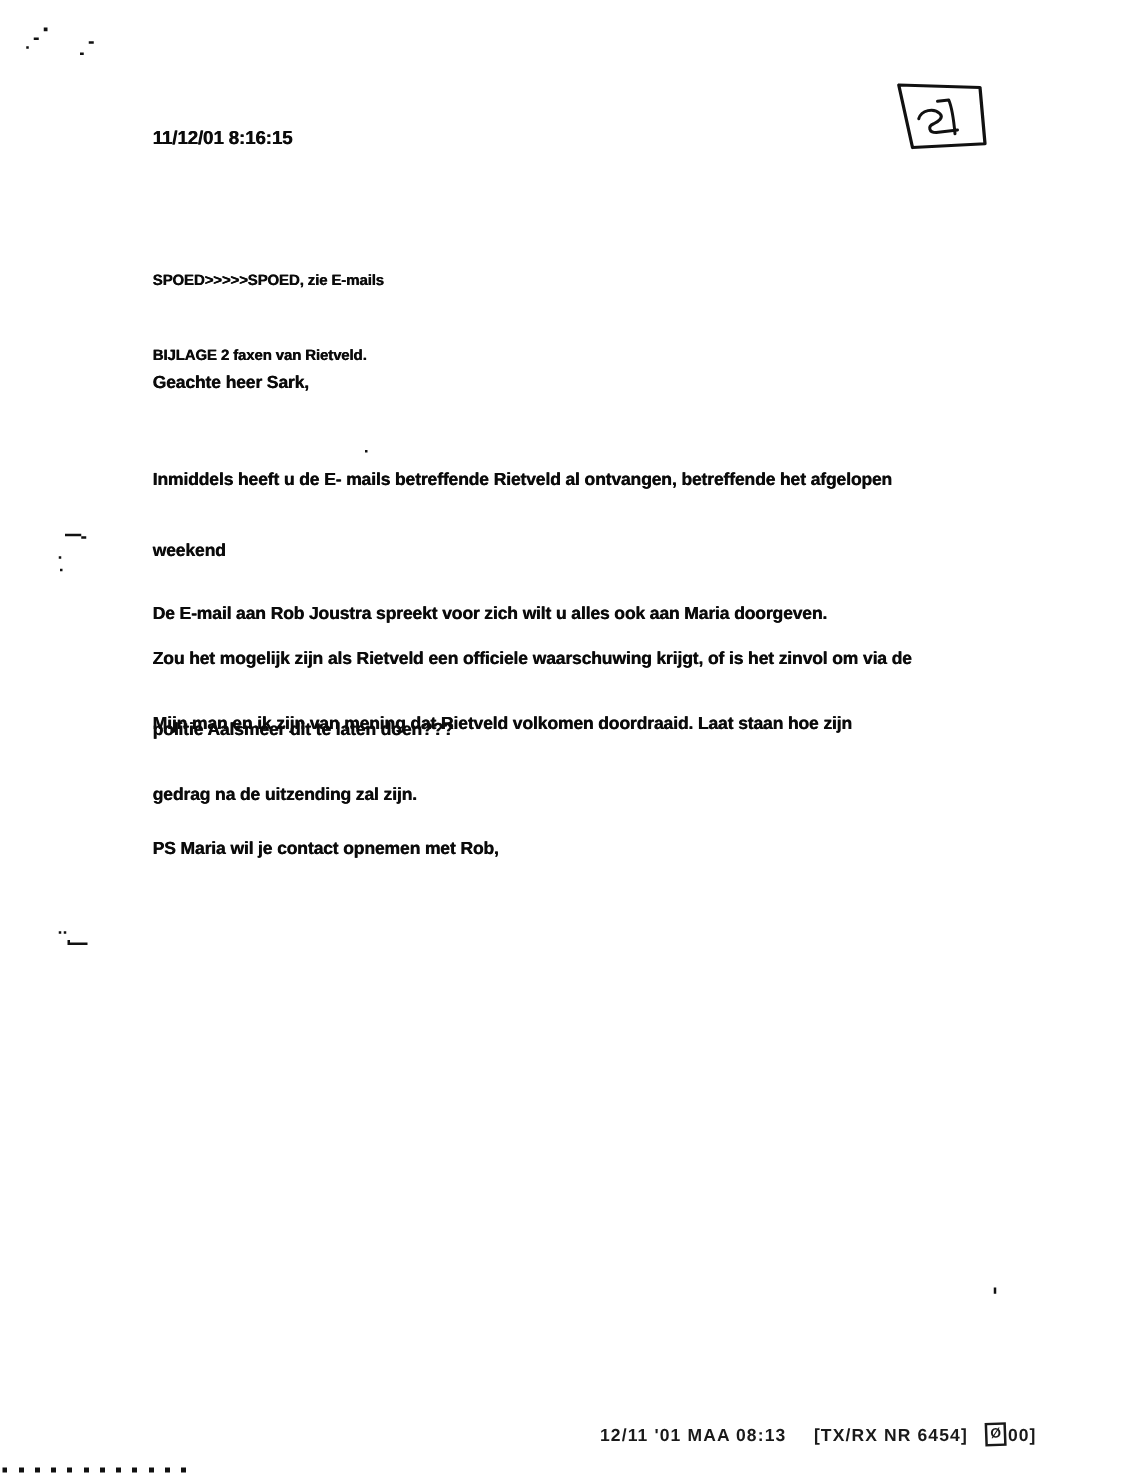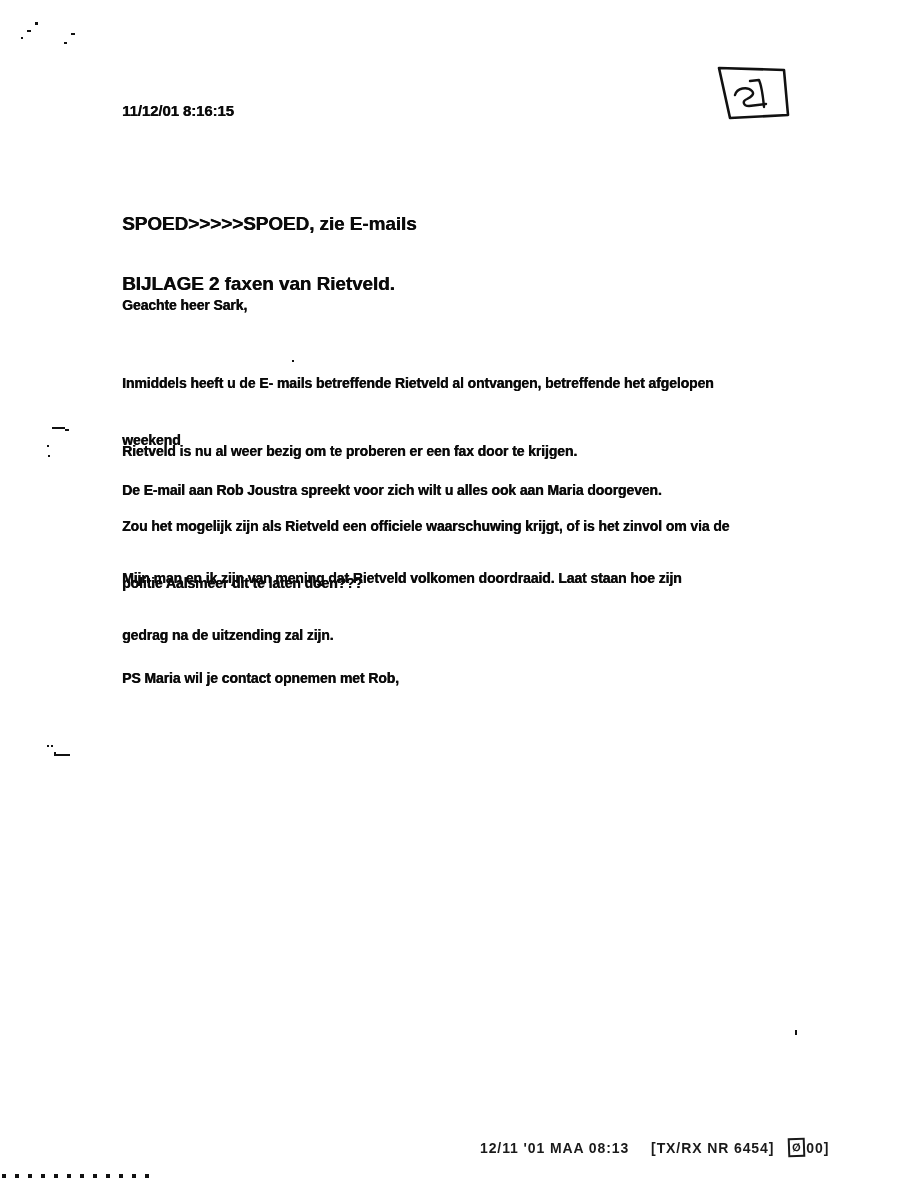--- a/index.html
+++ b/index.html
@@ -17,21 +17,21 @@
   .fx {
     position: absolute;
     font-weight: 700;
     font-size: 14px;
     line-height: 19px;
     letter-spacing: -0.1px;
     white-space: pre;
     text-shadow: 0.4px 0 0 currentColor;
   }
   .ts { font-size: 15px; }
-  .hdr { font-size: 19px; line-height: 20px; }
+  .hdr { font-size: 12px; line-height: 20px; }
   
   .footer {
     position: absolute;
     left: 480px;
     top: 1138px;
     display: flex;
     align-items: center;
     font-family: Liberation Sans, sans-serif;
     font-weight: 700;
     font-size: 14px;
@@ -89,23 +89,20 @@
     <div>BIJLAGE 2 faxen van Rietveld.</div>
   </div>
 
   <div class="fx" style="left:122px; top:296px;">Geachte heer Sark,</div>
 
   <div class="fx" style="left:122px; top:336px;">
     <div>Inmiddels heeft u de E- mails betreffende Rietveld al ontvangen, betreffende het afgelopen</div>
     <div>weekend</div>
   </div>
 
-  <div class="fx" style="left:122px; top:404px;">
-    <div>Rietveld is nu al weer bezig om te proberen er een fax door te krijgen.</div>
-  </div>
 
   <div class="fx" style="left:122px; top:443px;">
     <div>De E-mail aan Rob Joustra spreekt voor zich wilt u alles ook aan Maria doorgeven.</div>
   </div>
 
   <div class="fx" style="left:122px; top:531px;">
     <div>Mijn man en ik zijn van mening dat Rietveld volkomen doordraaid. Laat staan hoe zijn</div>
     <div>gedrag na de uitzending zal zijn.</div>
   </div>
 

